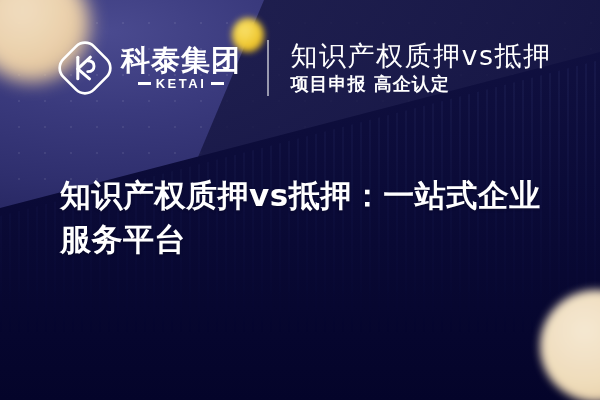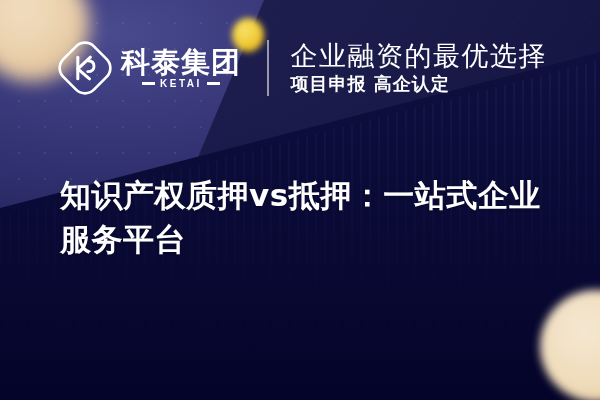--- a/index.html
+++ b/index.html
@@ -95,21 +95,21 @@
 
   .logo-mark{width:54px;height:54px;flex:0 0 auto;display:block;}
 
   .logo-words{display:flex;flex-direction:column;align-items:center;gap:2px;}
   .logo-cn{
     font-size:29px;line-height:1;font-weight:700;color:#ffffff;
     letter-spacing:1px;white-space:nowrap;
     font-family:"DejaVu Sans","Liberation Sans",sans-serif;
   }
   .logo-en{
-    font-size:10px;line-height:1;font-weight:700;color:#ffffff;
+    font-size:13px;line-height:1;font-weight:700;color:#ffffff;
     letter-spacing:2.5px;white-space:nowrap;
     display:flex;align-items:center;gap:5px;
   }
   .logo-en .dash{display:inline-block;width:13px;height:2.5px;background:#fff;}
 
   .divider{
     width:1.5px;height:56px;background:rgba(255,255,255,.55);
     margin:0 22px 0 26px;flex:0 0 auto;
   }
 
@@ -167,20 +167,20 @@
           <span class="dash"></span>
           <span>KETAI</span>
           <span class="dash"></span>
         </div>
       </div>
     </div>
 
     <div class="divider"></div>
 
     <div class="tagline">
-      <div class="tagline-main">企业融资的最优选择</div>
+      <div class="tagline-main">知识产权质押vs抵押</div>
       <div class="tagline-sub">项目申报 高企认定</div>
     </div>
   </div>
 
   <h1 class="title">知识产权质押vs抵押：一站式企业服务平台</h1>
 
 </div>
 
 </body></html>

